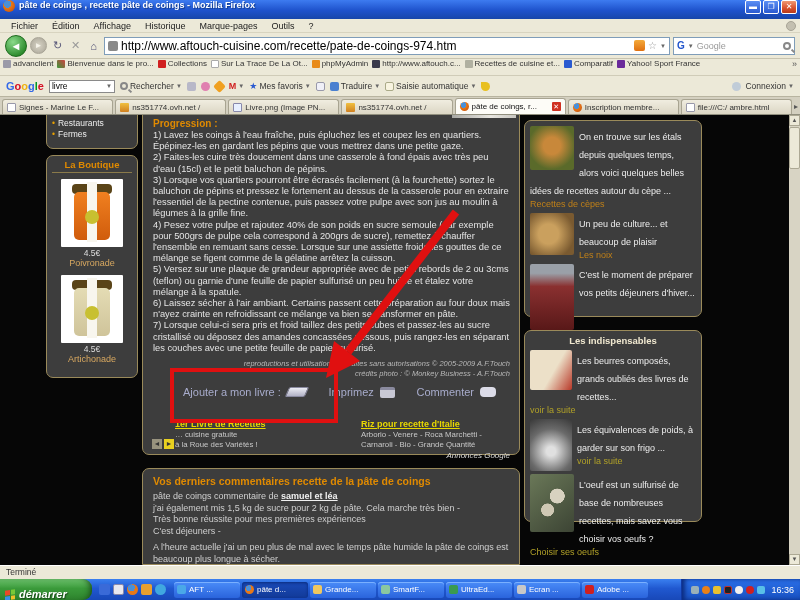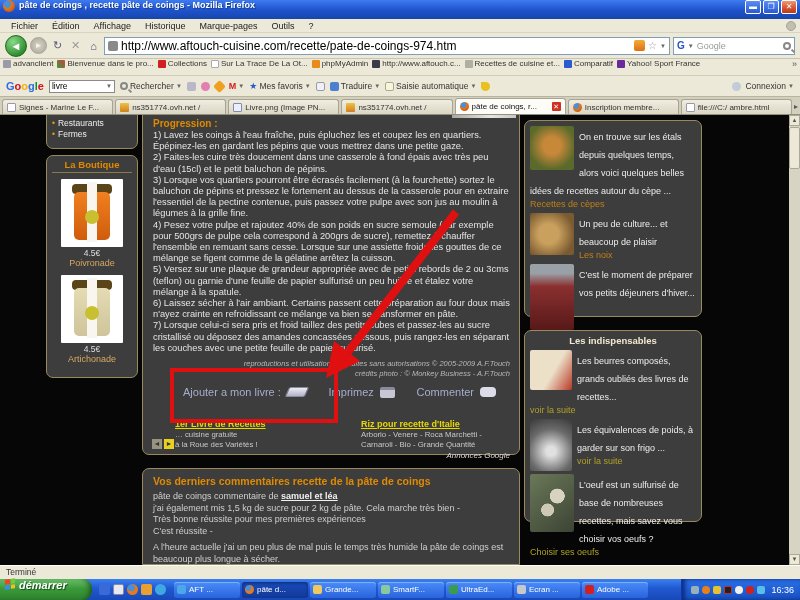--- a/index.html
+++ b/index.html
@@ -171,21 +171,21 @@
 
   #annot{position:absolute;left:0;top:0;z-index:40;pointer-events:none}
 
   
   .statusbar{position:absolute;top:565px;left:0;width:800px;height:14px;background:#ece9d8;
     border-top:1px solid #fff;font-size:8.5px;color:#333;padding:1px 6px}
   .taskbar{position:absolute;top:579px;left:0;width:800px;height:21px;
     background:linear-gradient(#3a80f0,#2058d0 45%,#1848b8);display:flex;align-items:center}
   .startbtn{height:21px;width:92px;flex:none;border-radius:0 9px 9px 0;
     background:linear-gradient(#6cc26c,#3a9a3a 45%,#2e842e);
-    display:flex;align-items:flex-start;gap:4px;padding:0 10px 0 5px;color:#fff;
+    display:flex;align-items:flex-end;gap:4px;padding:0 10px 0 5px;color:#fff;
     font-style:italic;font-weight:bold;font-size:11px;text-shadow:1px 1px 1px #1a4a1a;
     box-shadow:inset -5px 0 7px -4px #143f14}
   .flag{width:10px;height:10px;display:grid;grid-template-columns:1fr 1fr;grid-template-rows:1fr 1fr;
     gap:1px;transform:skewY(-8deg);flex:none}
   .flag i{display:block}
   .flag i:nth-child(1){background:#e84828}.flag i:nth-child(2){background:#78c838}
   .flag i:nth-child(3){background:#3890e8}.flag i:nth-child(4){background:#f0c028}
   .ql{display:flex;gap:3px;padding:0 7px;align-items:center}
   .qli{width:11px;height:11px;border-radius:2px;display:block}
   .q1{background:#3a6ad8}.q2{background:#e8e8f0;border:1px solid #88a}
@@ -442,23 +442,23 @@
         <span class="pgbtn pg-prev">◄</span>
         <span class="pgbtn pg-next">►</span>
       </div>
     </div>
 
     <div class="panel" id="comments">
       <h3>Vos derniers commentaires recette de la pâte de coings</h3>
       <div class="cline"><span>pâte de coings commentaire de </span><span class="cname">samuel et léa</span></div>
       <div class="cline">j'ai également mis 1,5 kg de sucre pour 2 kg de pâte. Cela marche très bien -</div>
       <div class="cline">Très bonne réussite pour mes premières expériences</div>
-      <div class="cline">C'est réussite -</div>
+      <div class="cline">C'est déjeuners -</div>
       <div class="cgap"></div>
-      <div class="cline">A l'heure actuelle j'ai un peu plus de mal puis le temps très humide la pâte de coings est beaucoup plus longue à sécher.</div>
+      <div class="cline">A l'heure actuelle j'ai un peu plus de mal avec le temps pâte humide la pâte de coings est beaucoup plus longue à sécher.</div>
     </div>
 
     <div class="panel" id="news">
       <div class="nitem">
         <span class="thumb th-cepes"></span>
         <span class="ntext">On en trouve sur les étals depuis quelques temps, alors voici quelques belles idées de recettes autour du cèpe ...</span>
         <a class="nlink">Recettes de cèpes</a>
       </div>
       <div class="nitem">
         <span class="thumb th-noix"></span>

